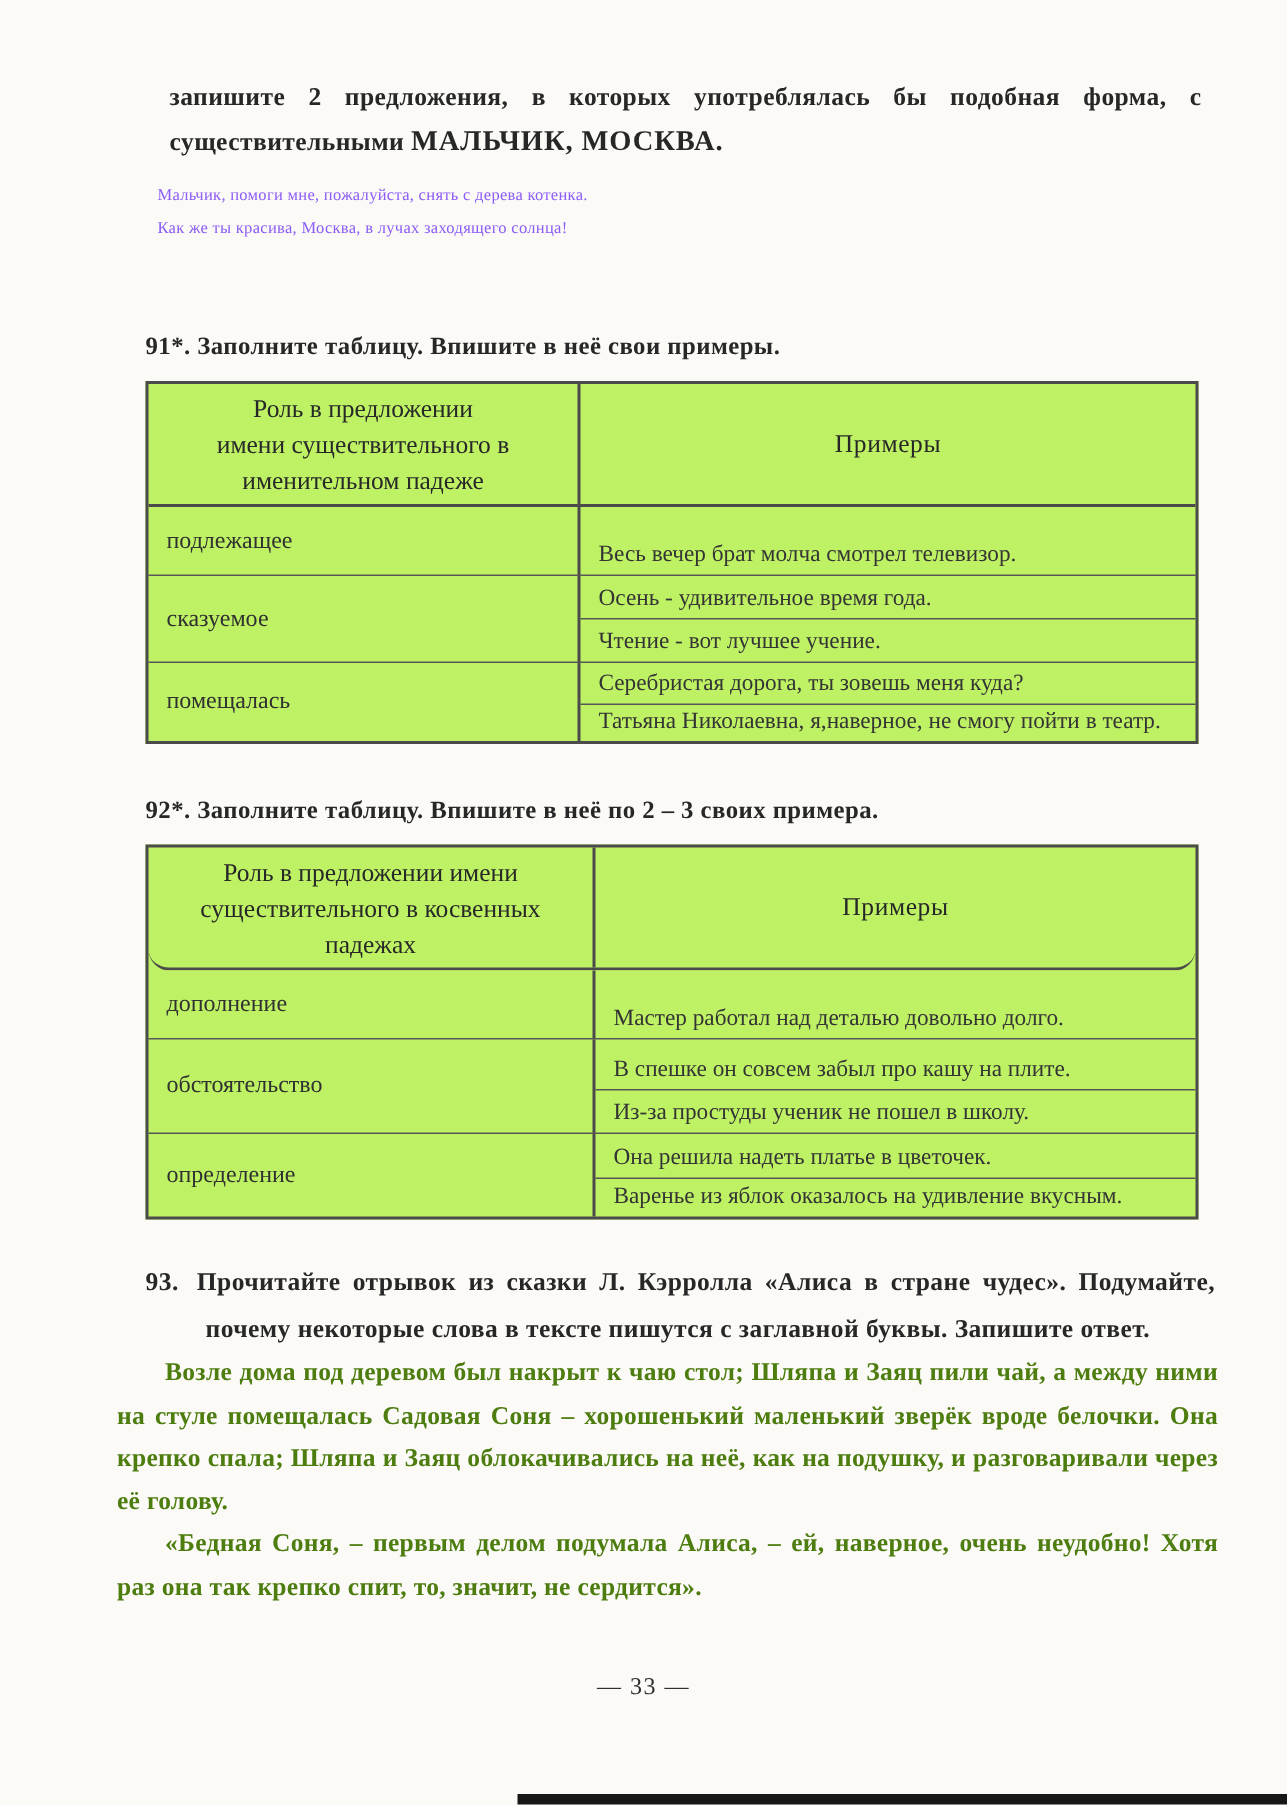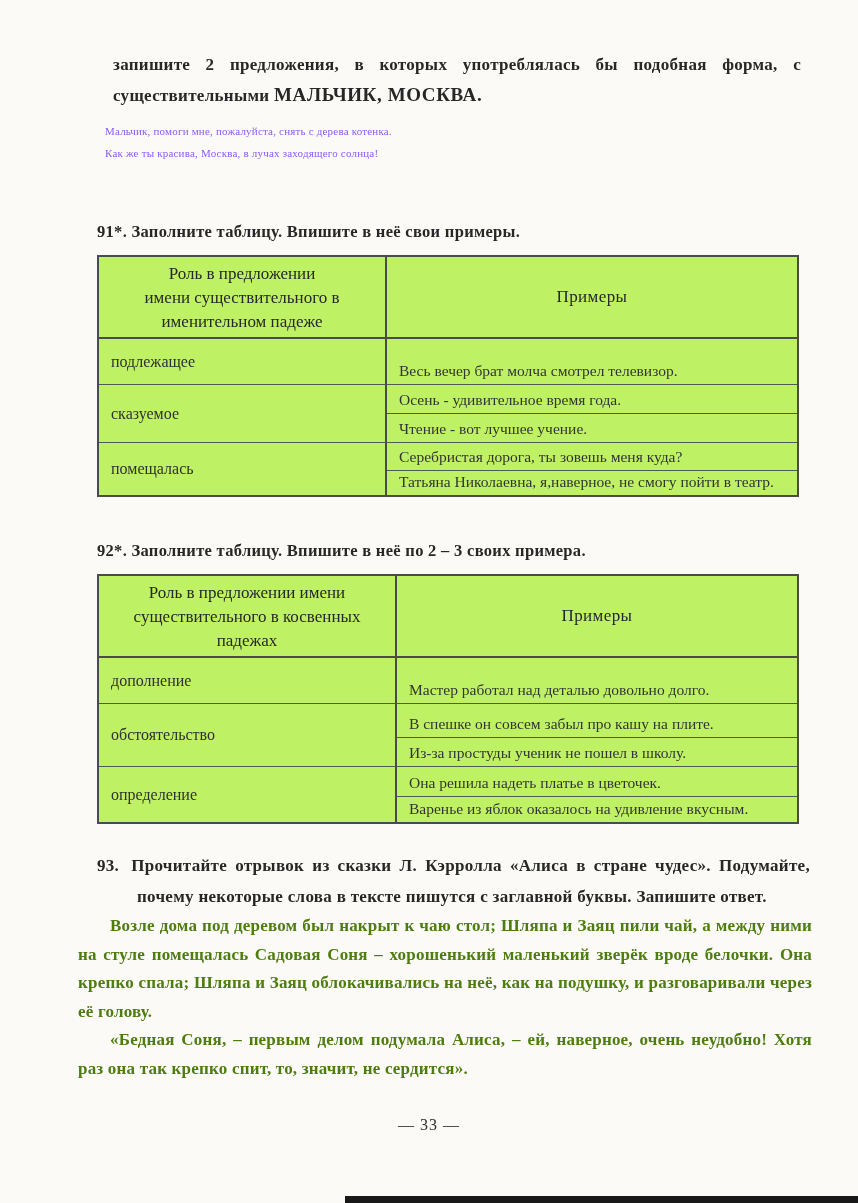--- a/index.html
+++ b/index.html
@@ -33,32 +33,32 @@
     color: #8b5cf6;
     letter-spacing: 0.2px;
   }
 
   .task-heading {
     font-weight: bold;
     font-size: 16.5px;
     letter-spacing: 0.3px;
   }
   .h91 { margin-top: 58px; }
-  .h92 { margin-top: 44px; }
+  .h92 { margin-top: 34px; }
 
   .wtable {
     width: 702px;
     margin-top: 13px;
     border: 2px solid #4b4b4b;
     background: #bef264;
   }
   .t-head { display: grid; border-bottom: 2px solid #4b4b4b; }
   .t-body { display: grid; }
   .t91 .t-head, .t91 .t-body { grid-template-columns: 288px 1fr; }
-  .t92 .t-head, .t92 .t-body { grid-template-columns: 298px 1fr; }
+  .t92 .t-head, .t92 .t-body { grid-template-columns: 298px 1fr; border-radius: 14px; }
   .t91 .t-body { grid-template-rows: 46px 29px 29px 28px 24px; }
   .t92 .t-body { grid-template-rows: 46px 34px 29px 30px 25px; }
 
   .th-left {
     border-right: 2px solid #4b4b4b;
     text-align: center;
     white-space: pre-line;
     font-size: 17px;
     line-height: 24px;
     padding: 5px 6px;

